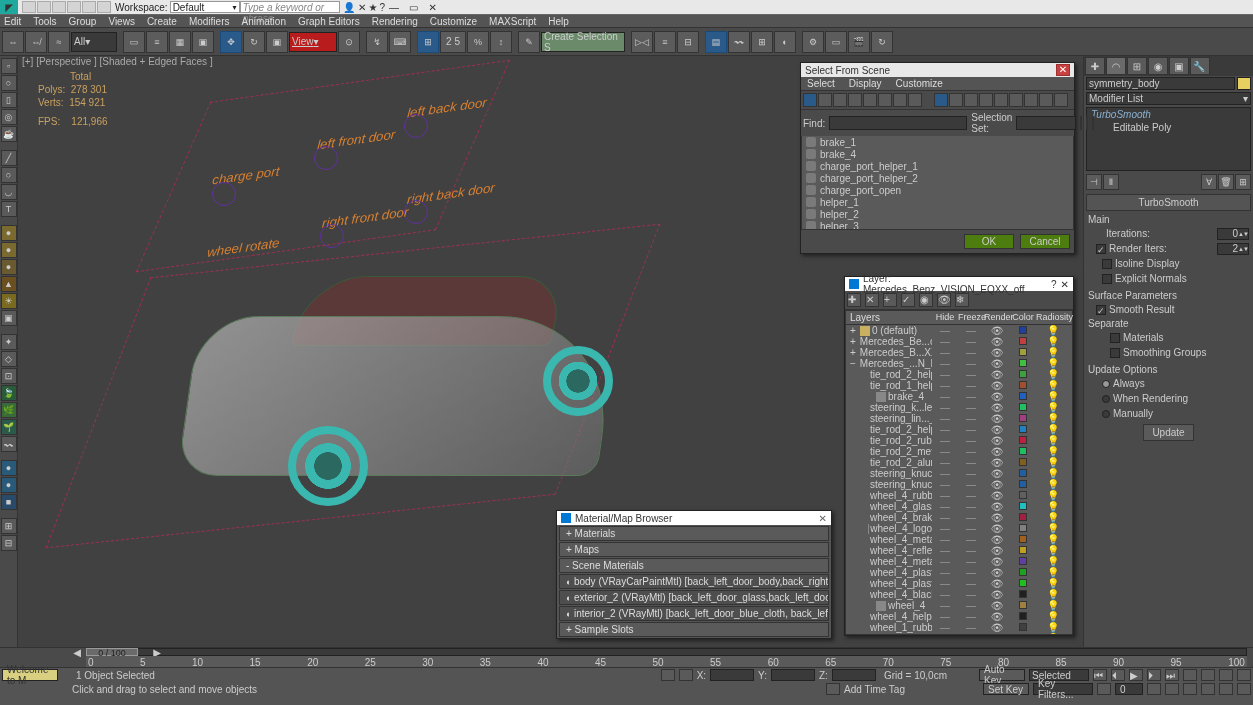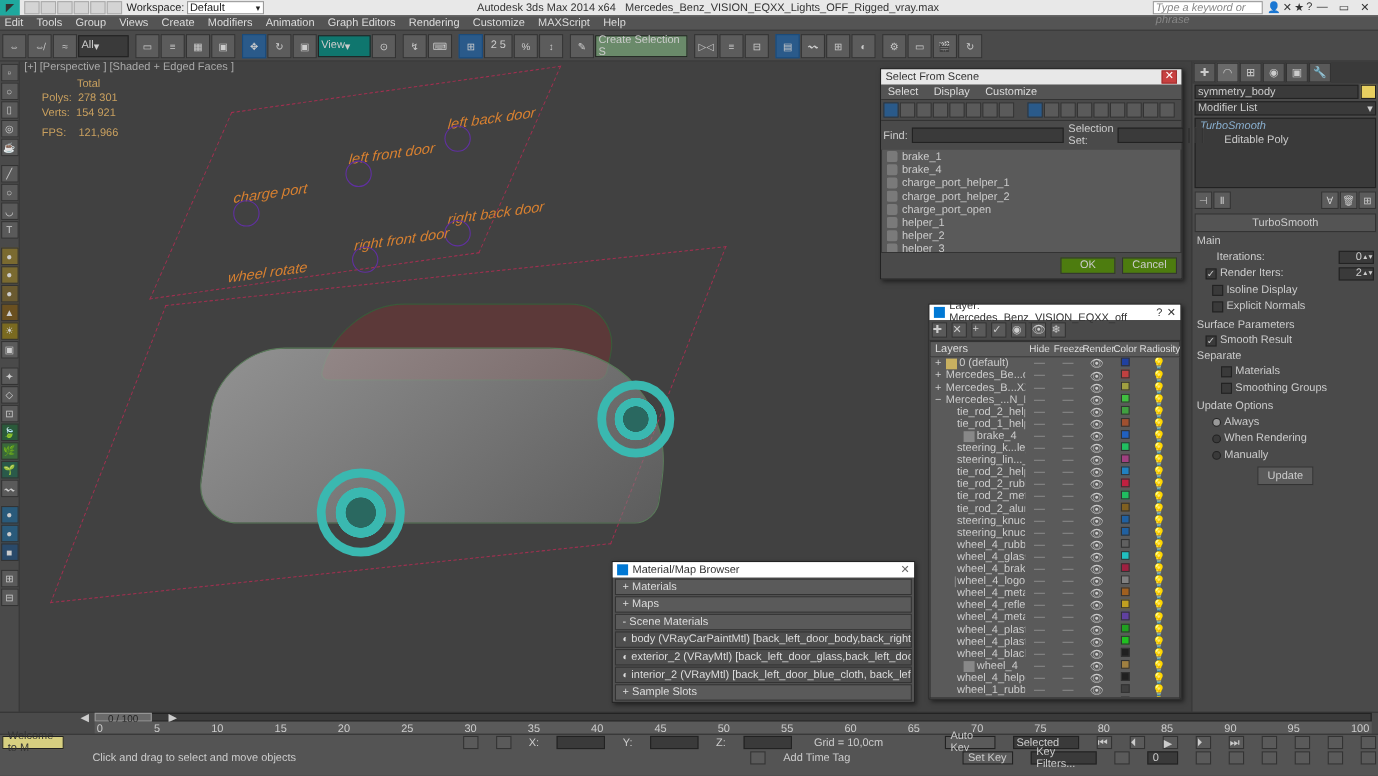--- a/index.html
+++ b/index.html
@@ -19,21 +19,21 @@
 .titlebar .sys { display: flex; gap: 10px; margin-right: 8px; color: #333; }
 
 
 .menubar { height: 14px; background: #545454; border-top: 1px solid #666; border-bottom: 1px solid #333; display: flex; align-items: center; padding: 0 4px; gap: 12px; color: #ddd; }
 
 
 .toolbar { height: 28px; background: #4a4a4a; border-bottom: 1px solid #333; display: flex; align-items: center; padding: 0 2px; gap: 1px; }
 .tb-btn { width: 22px; height: 22px; background: #5c5c5c; border: 1px solid #333; display:flex; align-items:center; justify-content:center; color:#ccc; font-size:9px;}
 .tb-btn.blue { background: #2a5a8a; border-color:#1a4a7a; }
 .tb-sel { height: 20px; background: #3a3a3a; border: 1px solid #222; color: #ccc; padding: 0 2px; display:flex; align-items:center;}
-.tb-sel.light { background: #0f766e; }
+.tb-sel.light { background: #b91c1c; text-decoration: underline; }
 .tb-sep { width: 4px; }
 
 
 .main { position: absolute; top: 56px; left: 0; right: 0; bottom: 56px; display: flex; }
 .left-tools { width: 18px; background: #4a4a4a; border-right: 1px solid #333; display: flex; flex-direction: column; padding-top: 2px; gap: 1px; }
 .lt-btn { width: 16px; height: 16px; background: #5a5a5a; border: 1px solid #333; margin: 0 auto; display:flex; align-items:center; justify-content:center; font-size:9px;}
 .lt-sep { height: 6px; }
 
 .viewport { flex: 1; background: #414141; position: relative; }
 .vp-label { position: absolute; top: 0; left: 4px; color: #aaa; font-size: 10px; }
@@ -113,21 +113,21 @@
 .bbox { position:absolute; border:1px dashed #a03050; }
 
 
 .timeline { position: absolute; bottom: 38px; left: 0; right: 0; height: 20px; background: #4a4a4a; border-top: 1px solid #333; }
 .tl-track { position: absolute; top: 0; left: 86px; right: 6px; height: 8px; background: #3a3a3a; border: 1px solid #222; }
 .tl-handle { position: absolute; left: 86px; top: 0; width: 52px; height: 8px; background: #6a6a6a; border: 1px solid #999; text-align:center; line-height:8px; color:#222; font-size:9px;}
 .tl-ruler { position: absolute; top: 8px; left: 86px; right: 6px; height: 12px; background: #5a5a5a; display: flex; justify-content: space-between; padding: 0 2px; color:#ccc; font-size:9px; align-items:center;}
 .tl-arrow { width:14px; display:flex; align-items:center; justify-content:center; color:#ccc;}
 
 .statusbar { position: absolute; bottom: 0; left: 0; right: 0; height: 38px; background: #545454; border-top: 1px solid #333; display: flex; flex-direction: column; }
-.sb-row { display: flex; align-items: center; height: 14px; padding: 0 2px; gap: 16px; }
+.sb-row { display: flex; align-items: center; height: 14px; padding: 0 2px; gap: 4px; }
 .sb-seg { background: #3a3a3a; border: 1px solid #222; height: 12px; padding: 0 4px; display:flex; align-items:center;}
 .sb-lbl { color:#ccc; }
 .sb-ico { width:14px; height:12px; background:#5a5a5a; border:1px solid #333;}
 .sb-sel { background:#3a3a3a; border:1px solid #222; height:12px; padding:0 2px; display:flex; align-items:center;}
 
 
 ::-webkit-scrollbar { width: 10px; background: #4a4a4a; }
 ::-webkit-scrollbar-thumb { background: #6a6a6a; border: 1px solid #333; }
 </style>
 </head>
@@ -140,23 +140,20 @@
     <div class="ico"></div>
     <div class="ico"></div>
     <div class="ico"></div>
     <div class="ico"></div>
     <div class="ico"></div>
   </div>
   <span class="ws-label">Workspace:</span>
   <div class="ws-sel">
       <span>Default</span>
     </div>
-  <div class="center">
-    <span>Autodesk 3ds Max  2014 x64</span>&nbsp;&nbsp;&nbsp;<span>Mercedes_Benz_VISION_EQXX_Lights_OFF_Rigged_vray.max</span>
-  </div>
   <div class="search">Type a keyword or phrase</div>
   <div class="right-icons">
     <span>👤</span>
     <span>✕</span>
     <span>★</span>
     <span>?</span>
   </div>
   <div class="sys">
     <span>—</span>
     <span>▭</span>
@@ -882,20 +879,21 @@
       <span>90</span>
       <span>95</span>
       <span>100</span>
     </div>
 </div>
 
 <div class="statusbar">
   <div class="sb-row">
     <div class="sb-seg" style="width:56px;background:#d8d080;color:#333">Welcome to M</div>
     <div style="width:6px"></div>
+    <div class="sb-seg" style="flex:0 0 420px;border:none;background:transparent">1 Object Selected</div>
     <div style="flex:1"></div>
     <div class="sb-ico"></div>
     <div class="sb-ico"></div>
     <span class="sb-lbl">X:</span>
       <div class="sb-seg" style="width:44px"></div>
     <span class="sb-lbl">Y:</span>
       <div class="sb-seg" style="width:44px"></div>
     <span class="sb-lbl">Z:</span>
       <div class="sb-seg" style="width:44px"></div>
     <div class="sb-seg" style="border:none;background:transparent">Grid = 10,0cm</div>

